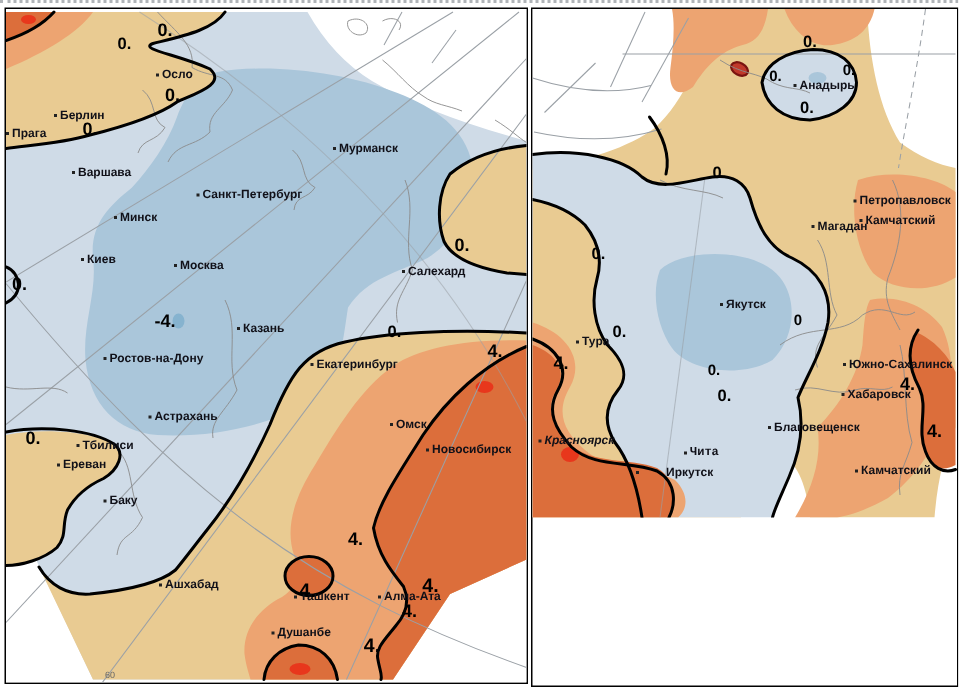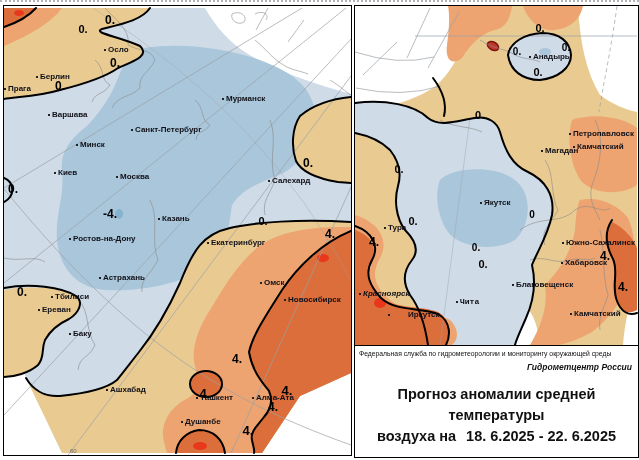--- a/index.html
+++ b/index.html
@@ -144,28 +144,20 @@
           <path d="M355,103 C385,99 415,105 428,118 C440,128 460,120 475,118 C488,116 497,122 500,132 C505,150 512,165 528,172 C545,180 555,195 552,215 C548,235 538,250 532,265 C536,282 534,300 526,318 C520,332 516,340 515,345"></path>
           <path d="M428,345 C425,325 420,308 410,295 C402,282 404,270 412,260 C420,250 415,240 405,230 C396,218 394,200 398,186 C402,172 398,160 390,150 C380,140 365,135 355,133"></path>
           <path d="M508,55 C510,42 525,34 542,33 C560,33 570,42 571,55 C571,68 558,78 540,80 C522,80 510,70 508,55 Z"></path>
           <path d="M355,226 C372,232 380,246 372,260 C364,274 370,286 381,298 C396,312 420,307 438,314 C452,322 450,337 446,345"></path>
           <path d="M612,220 C604,232 606,246 613,259 C619,272 611,286 617,301 C621,312 629,316 637,313"></path>
           <path d="M433,78 C442,90 447,104 444,116"></path>
         </g>
       </svg>
     </div>
 
-    <div id="caption">
-      <div class="agency">Федеральная служба по гидрометеорологии и мониторингу окружающей среды</div>
-      <div class="center-sig">Гидрометцентр России</div>
-      <div class="cap-title">
-        <span>Прогноз аномалии средней температуры</span><br>
-        <span>воздуха на</span><span class="dates">18. 6.2025 - 22. 6.2025</span>
-      </div>
-    </div>
   </div>
 
   <div id="labels">
       <span class="city" style="left: 108px; top: 45px;">Осло</span>
       <span class="city" style="left: 40px; top: 72px;">Берлин</span>
       <span class="city" style="left: 8px; top: 84px;">Прага</span>
       <span class="city" style="left: 52px; top: 110px;">Варшава</span>
       <span class="city" style="left: 80px; top: 140px;">Минск</span>
       <span class="city" style="left: 58px; top: 168px;">Киев</span>
       <span class="city" style="left: 120px; top: 172px;">Москва</span>
@@ -185,21 +177,21 @@
       <span class="city" style="left: 200px; top: 393px;">Ташкент</span>
       <span class="city" style="left: 256px; top: 393px;">Алма-Ата</span>
       <span class="city" style="left: 185px; top: 417px;">Душанбе</span>
       <span class="city" style="left: 533px; top: 52px;">Анадырь</span>
       <span class="city" style="left: 545px; top: 146px;">Магадан</span>
       <span class="city" style="left: 573px; top: 129px;">Петропавловск</span>
       <span class="city" style="left: 577px; top: 142px;">Камчатский</span>
       <span class="city" style="left: 484px; top: 198px;">Якутск</span>
       <span class="city" style="left: 388px; top: 223px;">Тура</span>
       <span class="city" style="left: 363px; top: 289px; font-style: italic;">Красноярск</span>
-      <span class="city" style="left: 392px; top: 310px; padding-left: 16px;">Иркутск</span>
+      <span class="city" style="left: 428px; top: 310px; padding-left: 16px;">Иркутск</span>
       <span class="city" style="left: 460px; top: 297px; font-family: Liberation Mono, monospace;">Чита</span>
       <span class="city" style="left: 516px; top: 280px;">Благовещенск</span>
       <span class="city" style="left: 566px; top: 238px;">Южно-Сахалинск</span>
       <span class="city" style="left: 565px; top: 258px;">Хабаровск</span>
       <span class="city" style="left: 574px; top: 309px;">Камчатский</span>
       <span class="clabel" style="left: 83px; top: 30px; font-size: 11px;">0.</span>
       <span class="clabel" style="left: 110px; top: 21px; font-size: 12px;">0.</span>
       <span class="clabel" style="left: 115px; top: 64px; font-size: 12px;">0.</span>
       <span class="clabel" style="left: 60px; top: 87px; font-size: 12px;">0.</span>
       <span class="clabel" style="left: 13px; top: 190px; font-size: 12px;">0.</span>

